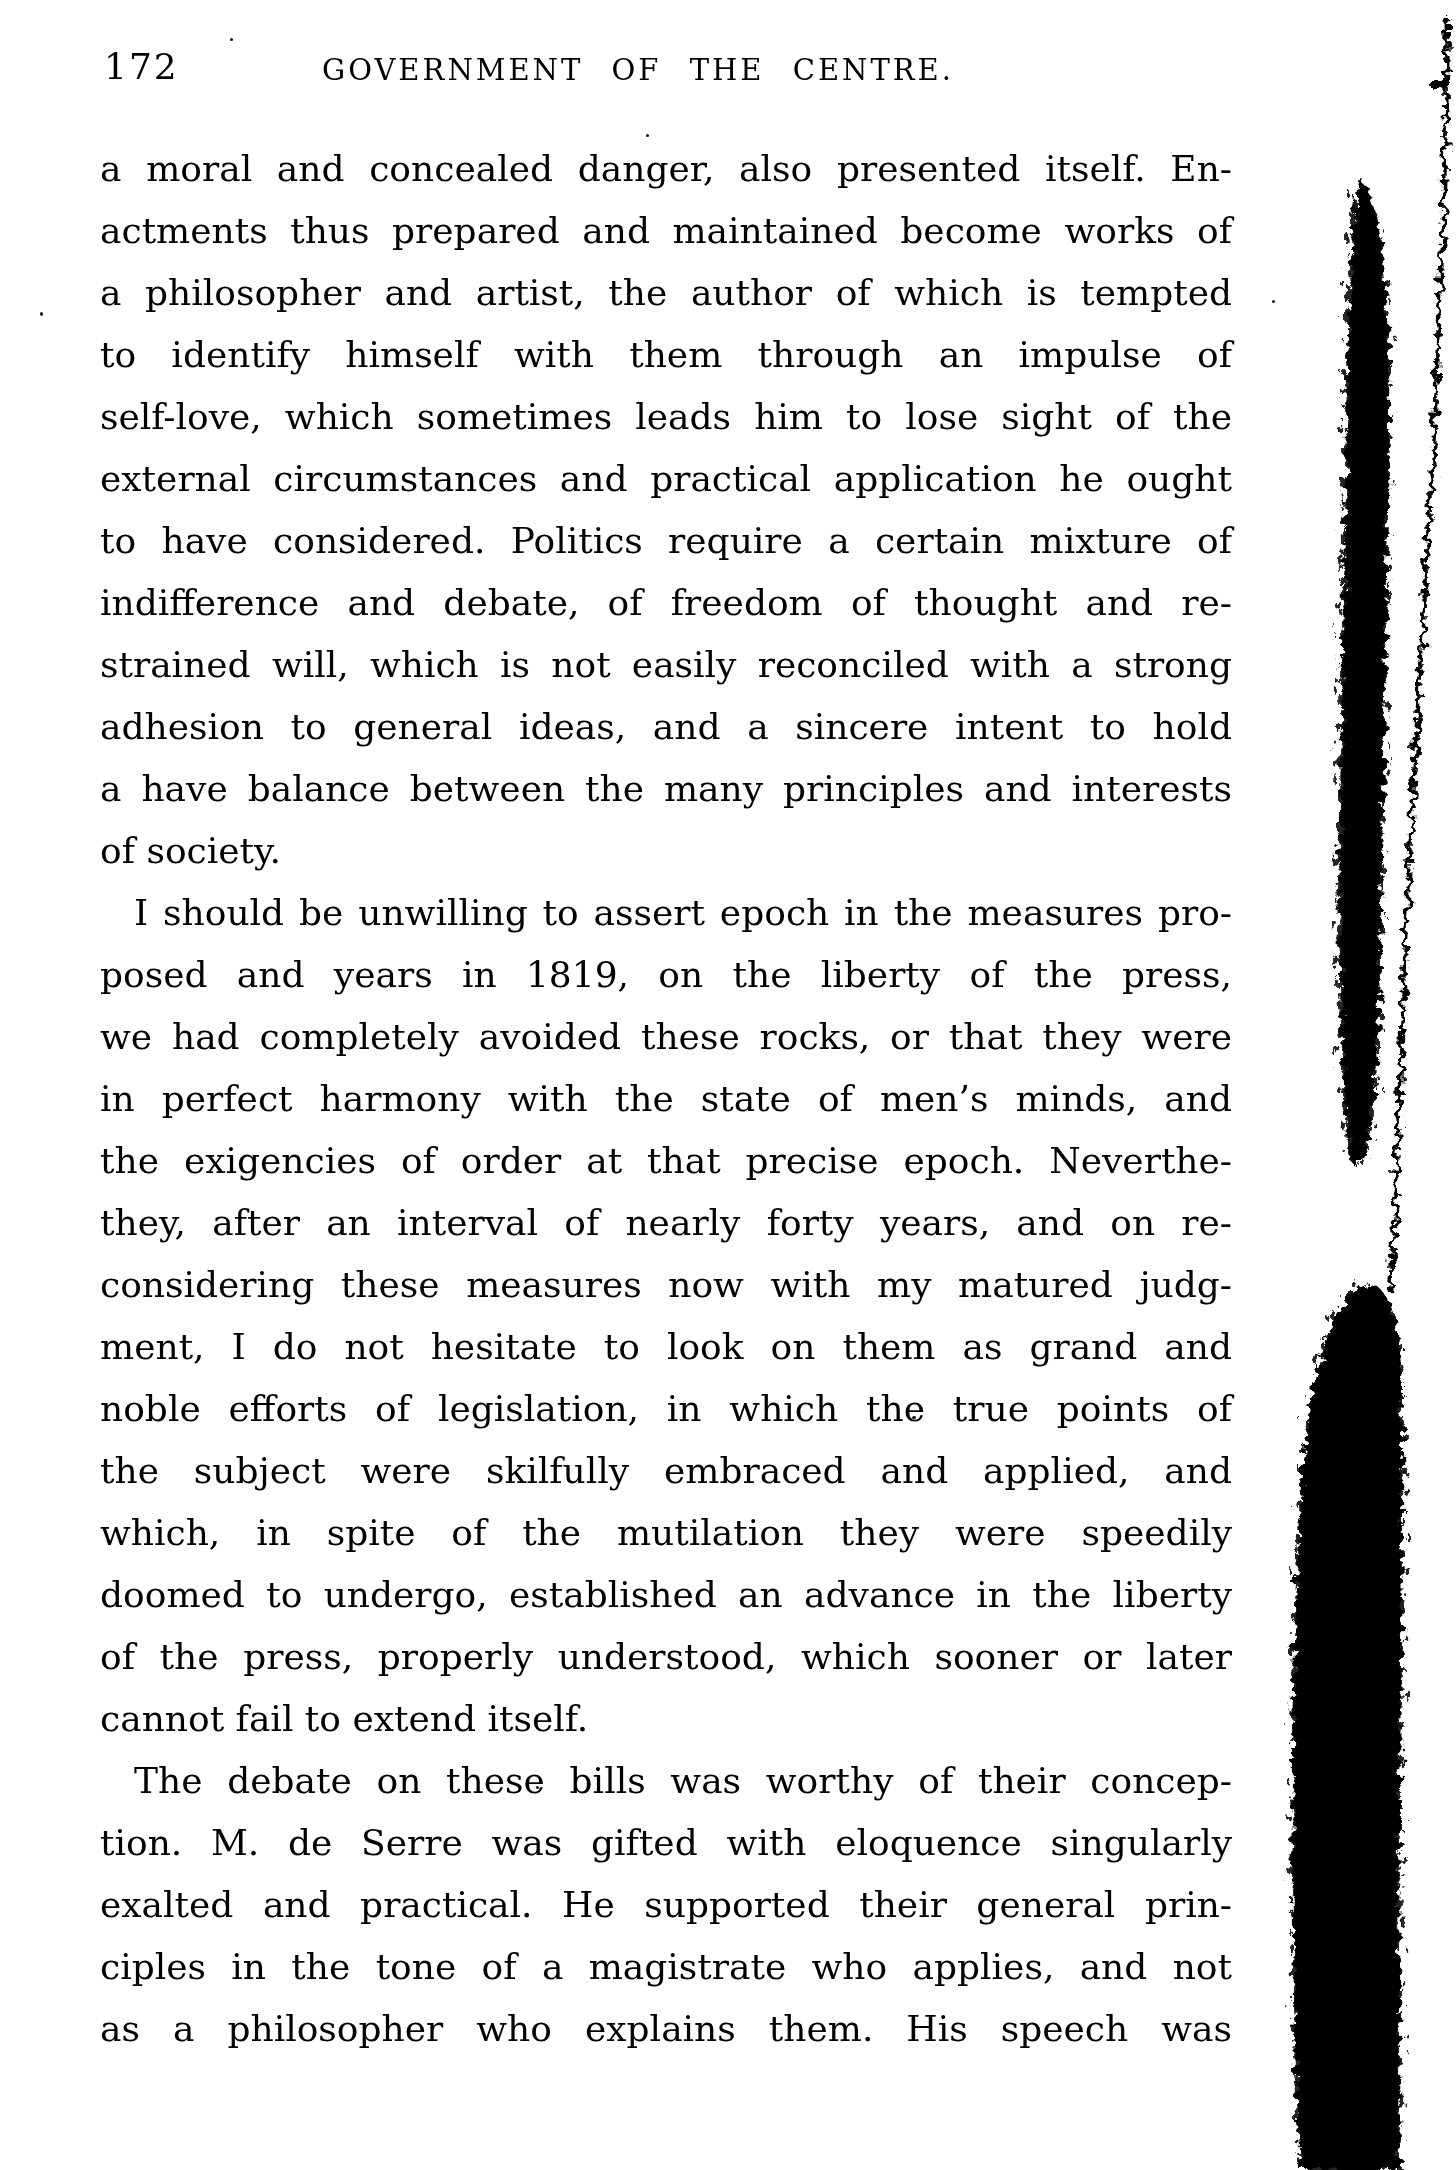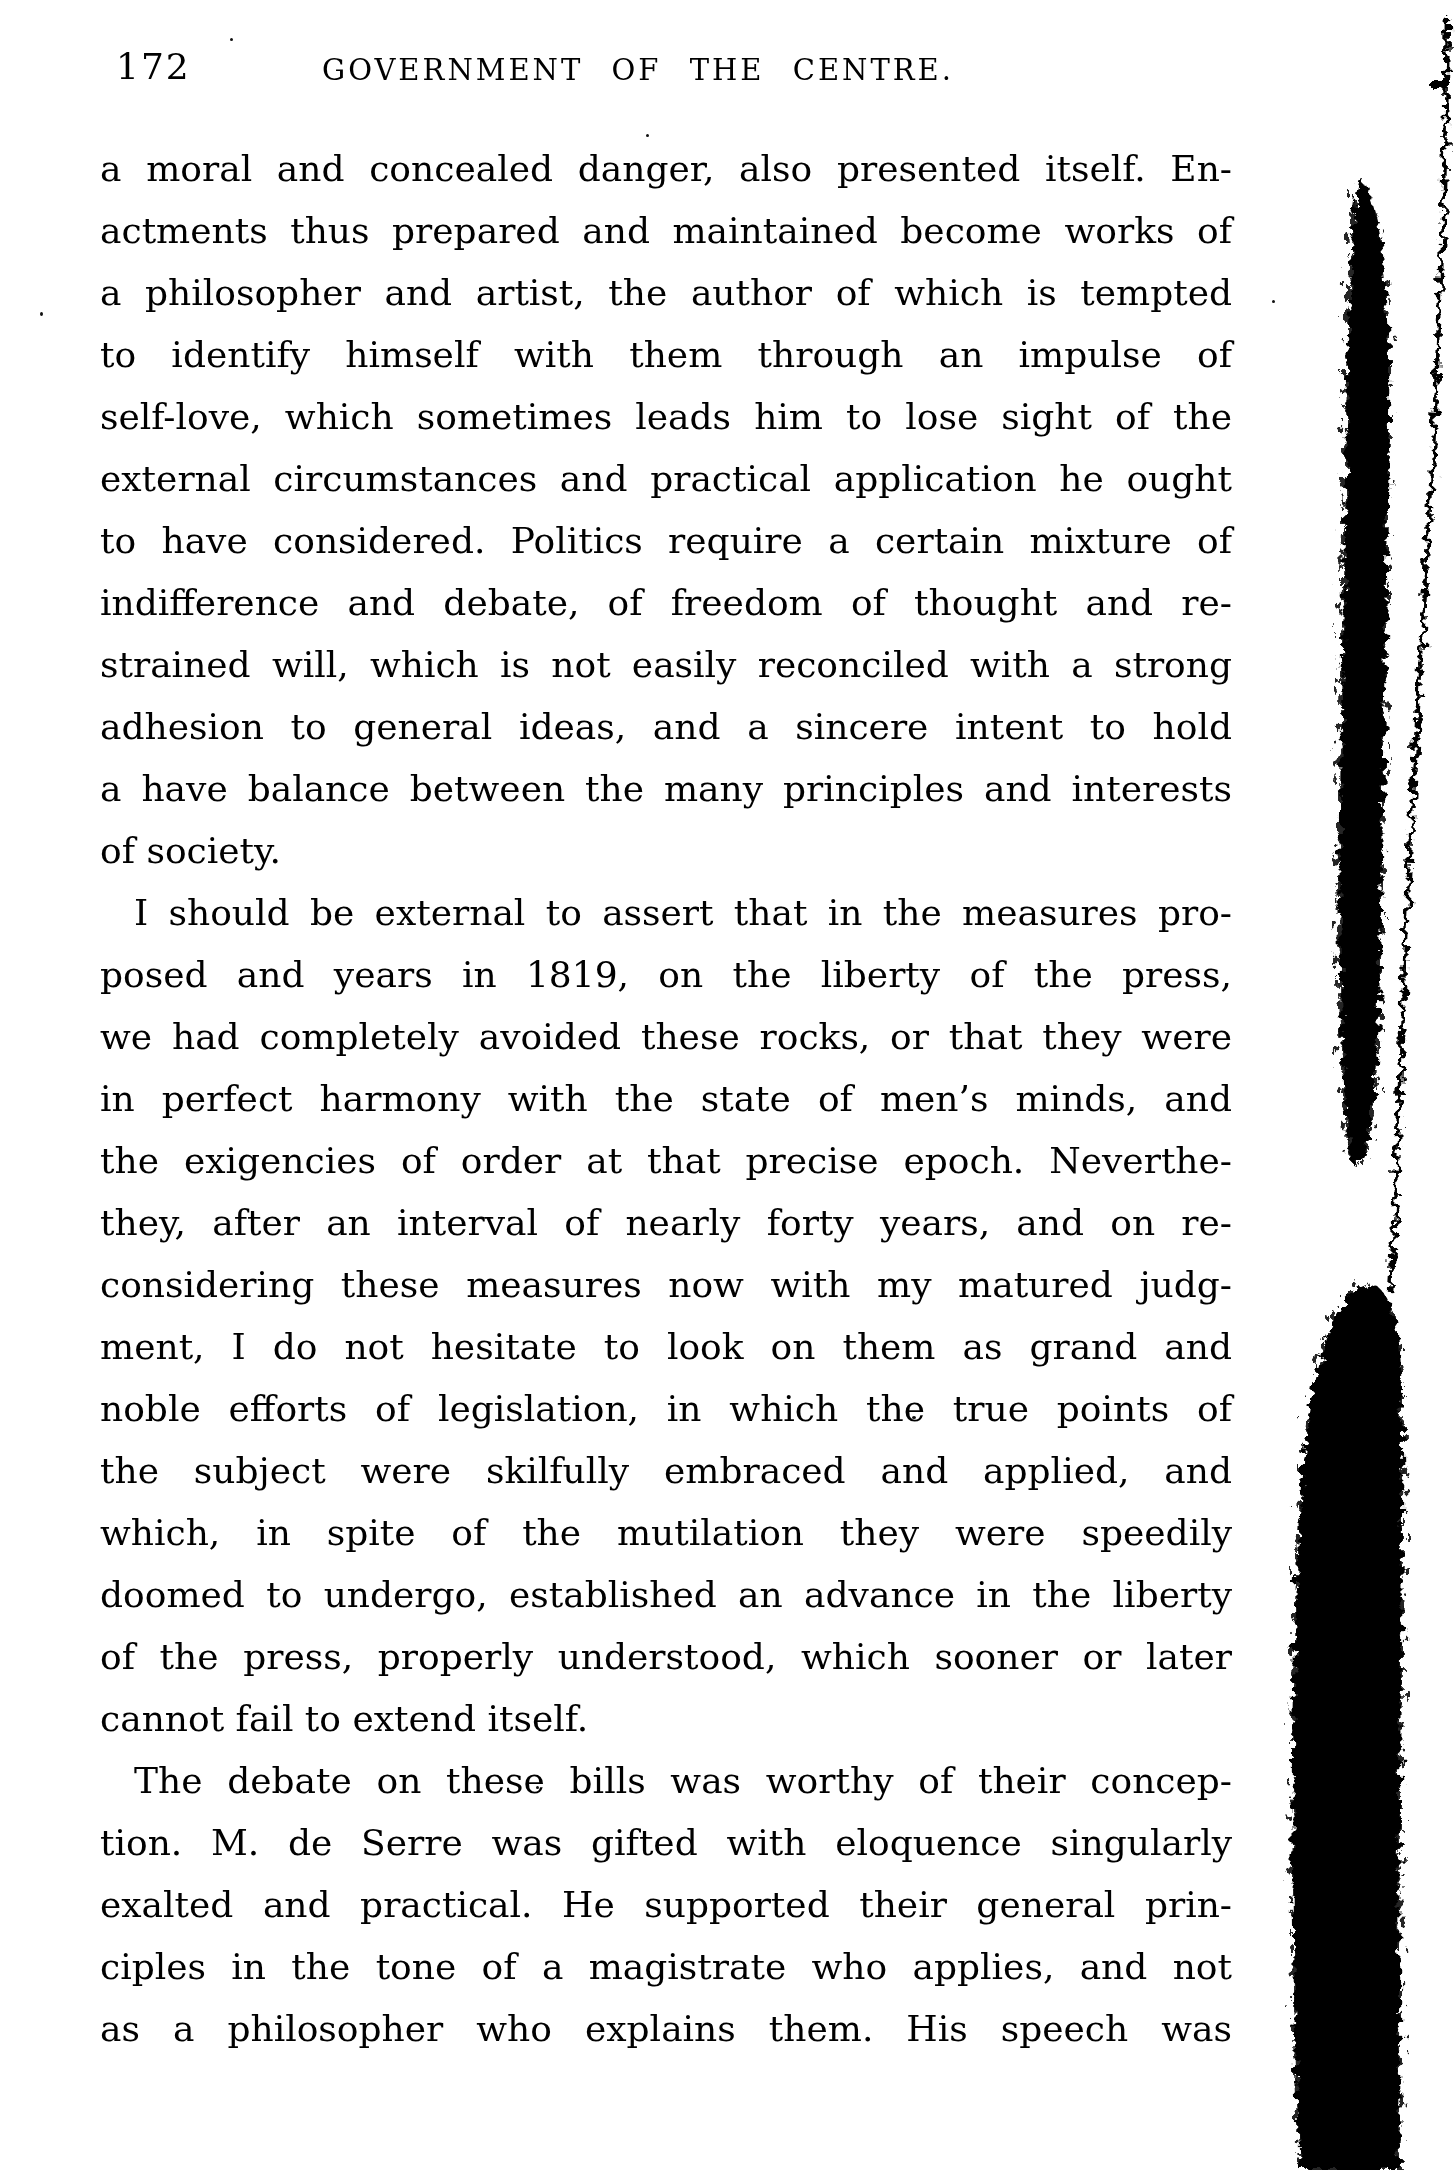--- a/index.html
+++ b/index.html
@@ -9,21 +9,21 @@
     background:#ffffff;
     overflow:hidden;
     font-family:"DejaVu Serif","Liberation Serif",serif;
     color:#000;
   }
   .header-row{
     position:absolute;left:100px;top:44px;width:1132px;height:50px;
   }
   .pagenum{
     position:absolute;left:4px;top:2px;
-    font-size:36px;letter-spacing:2px;margin-left:12px;
+    font-size:36px;letter-spacing:2px;
   }
   .running-title{
     position:absolute;left:0;top:9px;width:100%;
     transform:translateX(-28px);
     text-align:center;
     font-size:29px;
     letter-spacing:3px;
     word-spacing:16px;
   }
   .body-text{
@@ -58,21 +58,21 @@
       <div class="line">a philosopher and artist, the author of which is tempted</div>
       <div class="line">to identify himself with them through an impulse of</div>
       <div class="line">self-love, which sometimes leads him to lose sight of the</div>
       <div class="line">external circumstances and practical application he ought</div>
       <div class="line">to have considered.  Politics require a certain mixture of</div>
       <div class="line">indifference and debate, of freedom of thought and re-</div>
       <div class="line">strained will, which is not easily reconciled with a strong</div>
       <div class="line">adhesion to general ideas, and a sincere intent to hold</div>
       <div class="line">a have balance between the many principles and interests</div>
       <div class="line plain">of society.</div>
-      <div class="line indent">I should be external to assert that in the measures pro-</div>
+      <div class="line indent">I should be unwilling to assert epoch in the measures pro-</div>
       <div class="line">posed and years in 1819, on the liberty of the press,</div>
       <div class="line">we had completely avoided these rocks, or that they were</div>
       <div class="line">in perfect harmony with the state of men’s minds, and</div>
       <div class="line">the exigencies of order at that precise epoch.  Neverthe-</div>
       <div class="line">they, after an interval of nearly forty years, and on re-</div>
       <div class="line">considering these measures now with my matured judg-</div>
       <div class="line">ment, I do not hesitate to look on them as grand and</div>
       <div class="line">noble efforts of legislation, in which the true points of</div>
       <div class="line">the subject were skilfully embraced and applied, and</div>
       <div class="line">which, in spite of the mutilation they were speedily</div>

